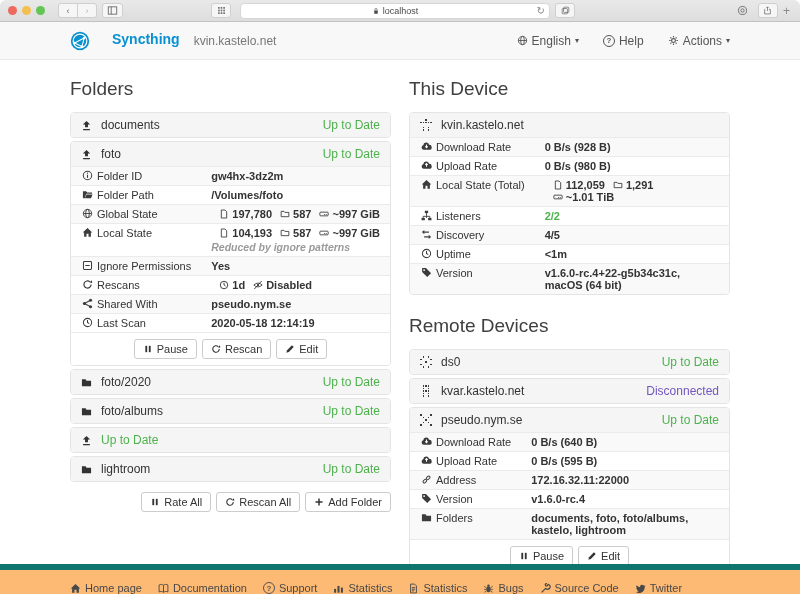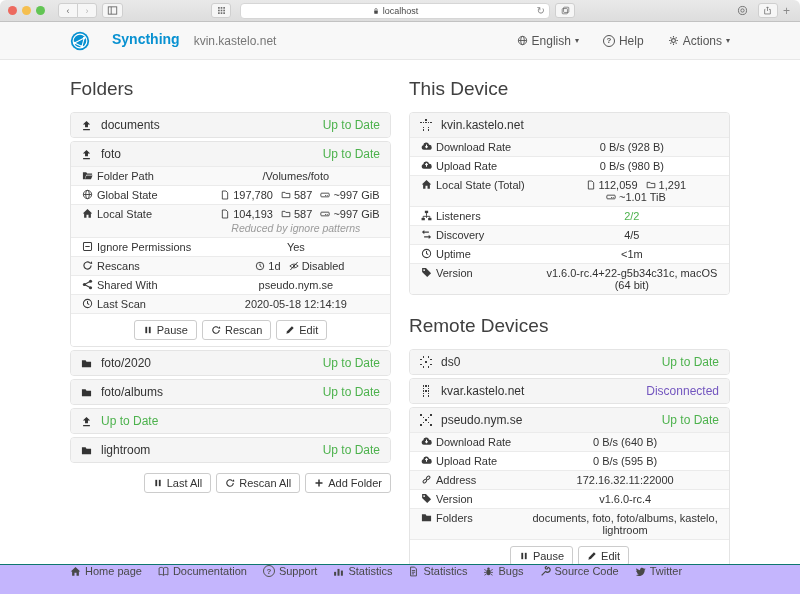--- a/index.html
+++ b/index.html
@@ -63,38 +63,38 @@
   .pname { flex:1; min-width:0; }
   .status { font-size:12px; white-space:nowrap; }
   .status.ok { color:#4db24d; }
   .status.off { color:#7356bf; }
 
   table.ptable { width:100%; border-collapse:collapse; font-size:11px; color:#333; }
   table.ptable td { padding:3px 10px; border-top:1px solid #ebebeb; vertical-align:top; }
   table.ptable tr:nth-child(odd) td { background:#f9f9f9; }
   td.lab { white-space:nowrap; }
   td.lab .lic { display:inline-block; width:13px; text-align:center; margin-right:3px; color:#3c3c3c; }
-  td.val { text-align:center; }
+  td.val { text-align:left;font-weight:bold; }
   .cnt { margin-left:8px; white-space:nowrap; }
   .note { display:block; font-style:italic; color:#9a9a9a; font-size:10.5px; margin-top:2px; }
 
   .pfoot { border-top:1px solid #ebebeb; padding:6px 8px; display:flex; justify-content:center; gap:5px; background:#fff; }
 
   .btn {
     display:inline-flex; align-items:center; gap:4px; background:#fff; border:1px solid #ccc;
     border-radius:3px; padding:3px 8px; font-size:11px; color:#333; font-family:inherit; cursor:pointer;
   }
   .actions { display:flex; justify-content:flex-end; gap:5px; margin:10px 0 4px; }
 
   .identicon { display:inline-grid; grid-template-rows:repeat(5,1fr); grid-template-columns:repeat(5,1fr);
     width:12px; height:12px; gap:1px; color:#3c3c3c; flex:0 0 auto; }
   .identicon i { background:currentColor; }
 
   
-  .page-footer { flex:0 0 30px; background:#c4b5fd; border-top:1px solid #0f766e; display:flex; align-items:flex-start; }
+  .page-footer { flex:0 0 30px; background:#fdba74; border-top:6px solid #0f766e; display:flex; align-items:flex-end; }
   .pf-inner { width:660px; margin:0 auto; display:flex; gap:16px; font-size:11px; color:#484848; }
   .flink { display:inline-flex; align-items:center; gap:4px; text-decoration:none; color:#484848; white-space:nowrap; }
 </style>
 </head>
 <body>
 
 <svg width="0" height="0" style="position:absolute" aria-hidden="true">
   <defs>
     <symbol id="i-upload" viewBox="0 0 12 12">
         <path d="M6 1l4 4H7.6v3H4.4V5H2zM2.3 9.7h7.4v1.5H2.3z"></path>
@@ -360,20 +360,26 @@
     <div class="panel">
       <div class="phead">
         <svg class="ic">
               <use href="#i-upload"></use>
             </svg>
         <span class="pname">foto</span>
         <span class="status ok">Up to Date</span>
       </div>
       <table class="ptable">
         <tbody>
+              <tr>
+          <td class="lab"><span class="lic"><svg class="ic">
+                      <use href="#i-info"></use>
+                    </svg></span><span>Folder ID</span></td>
+          <td class="val">gw4hx-3dz2m</td>
+        </tr>
         <tr>
           <td class="lab"><span class="lic"><svg class="ic">
                       <use href="#i-folder-open"></use>
                     </svg></span><span>Folder Path</span></td>
           <td class="val">/Volumes/foto</td>
         </tr>
         <tr>
           <td class="lab"><span class="lic"><svg class="ic">
                       <use href="#i-globe"></use>
                     </svg></span><span>Global State</span></td>
@@ -493,21 +499,21 @@
         <span class="pname">lightroom</span>
         <span class="status ok">Up to Date</span>
       </div>
     </div>
 
     <div class="actions">
       <button class="btn">
             <svg class="ic mini">
               <use href="#i-pause"></use>
             </svg>
-            <span>Last All</span>
+            <span>Rate All</span>
           </button>
       <button class="btn">
             <svg class="ic mini">
               <use href="#i-refresh"></use>
             </svg>
             <span>Rescan All</span>
           </button>
       <button class="btn">
             <svg class="ic mini">
               <use href="#i-plus"></use>

